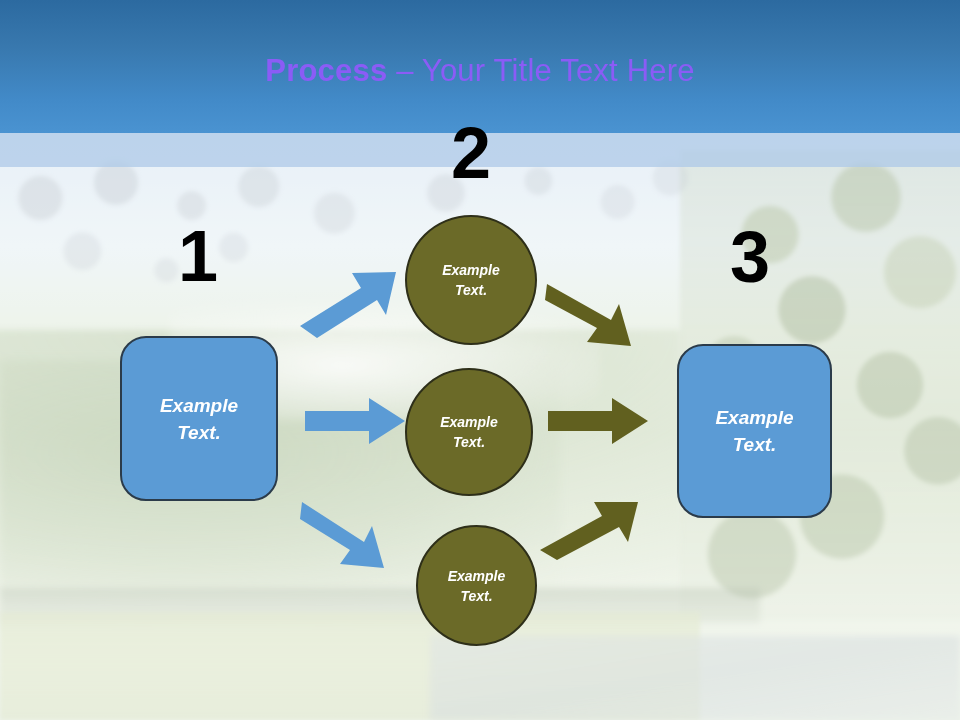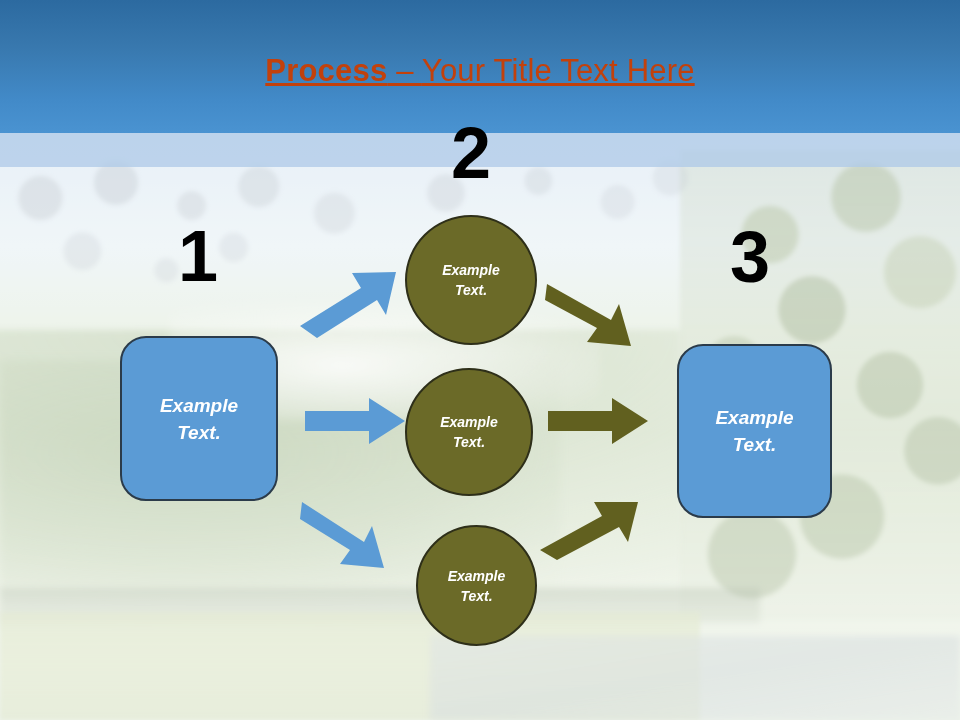--- a/index.html
+++ b/index.html
@@ -148,26 +148,25 @@
   }
   .header-subband {
     position: absolute;
     left: 0; top: 133px; width: 960px; height: 34px;
     background: rgba(176,202,232,0.78);
   }
   .slide-title {
     position: absolute;
     left: 0; top: 52px; width: 960px;
     text-align: center;
-    color: #c2410c;
+    color: #8b5cf6;
     font-size: 31px;
     line-height: 38px;
     letter-spacing: 0.2px;
     white-space: nowrap;
-    text-decoration: underline;
   }
   .slide-title .t-strong { font-weight: bold; }
   .slide-title .t-light  { font-weight: normal; }
 
   
   .step-num {
     position: absolute;
     color: #000000;
     font-weight: bold;
     font-size: 72px;

